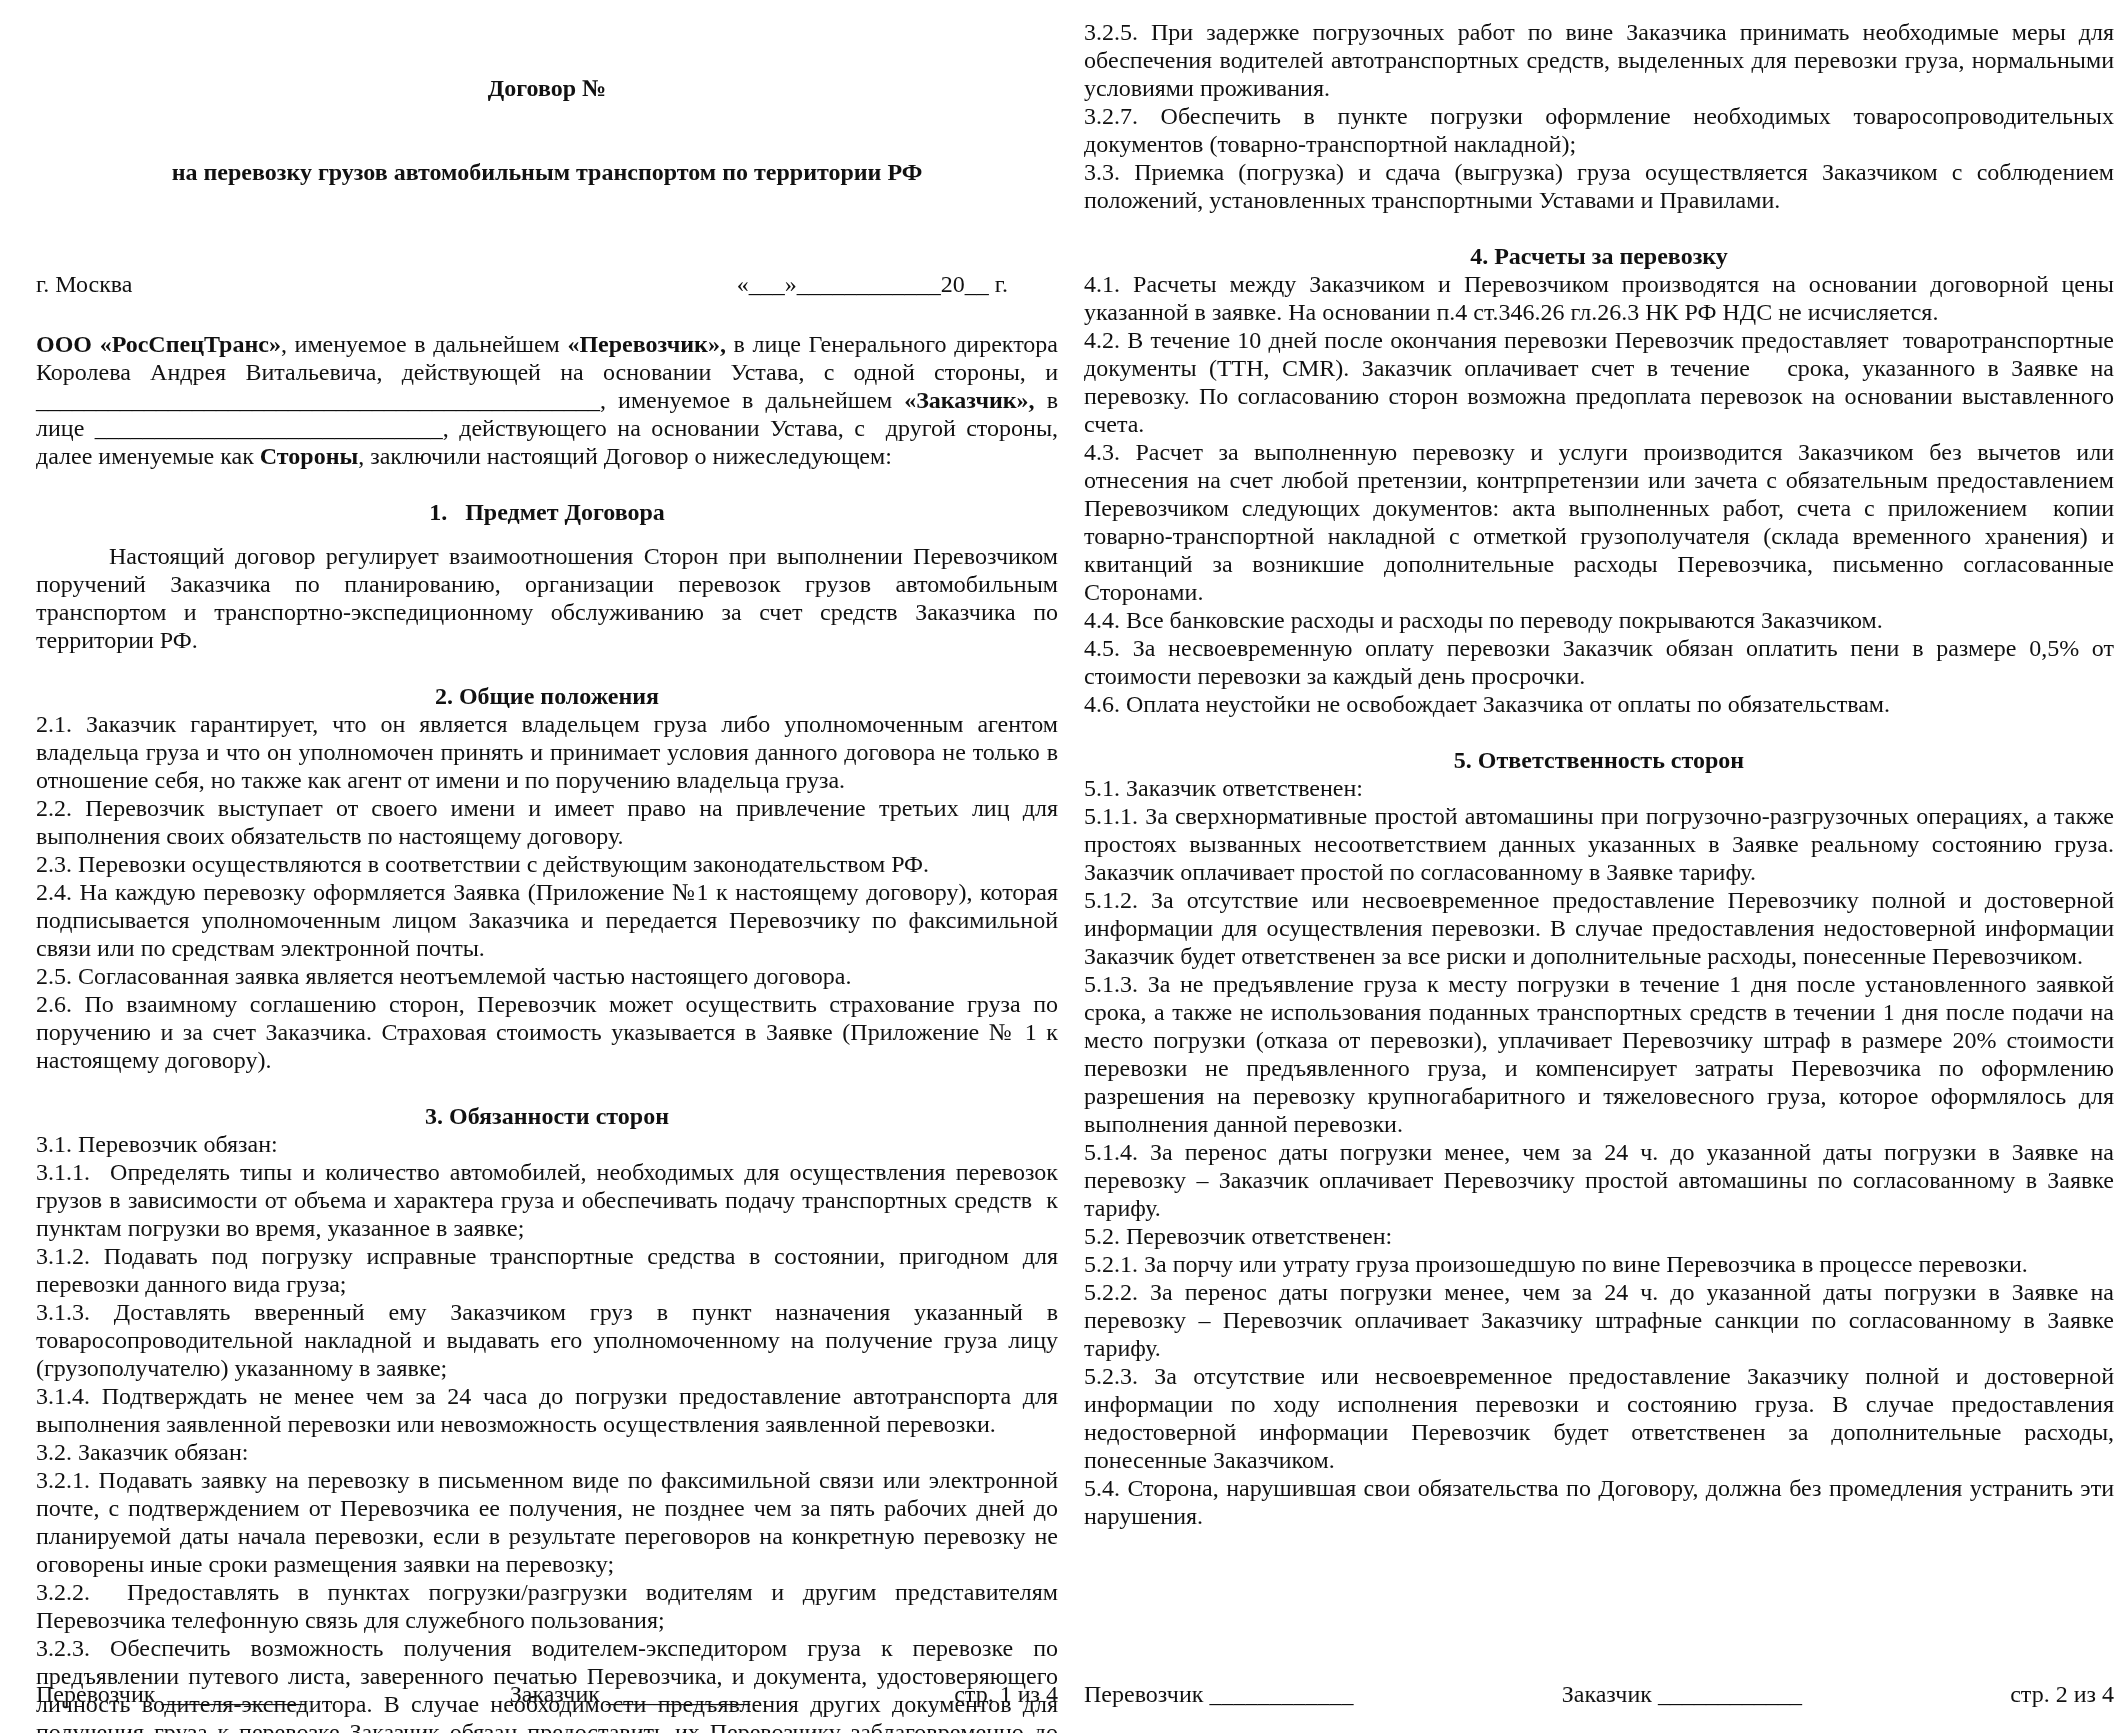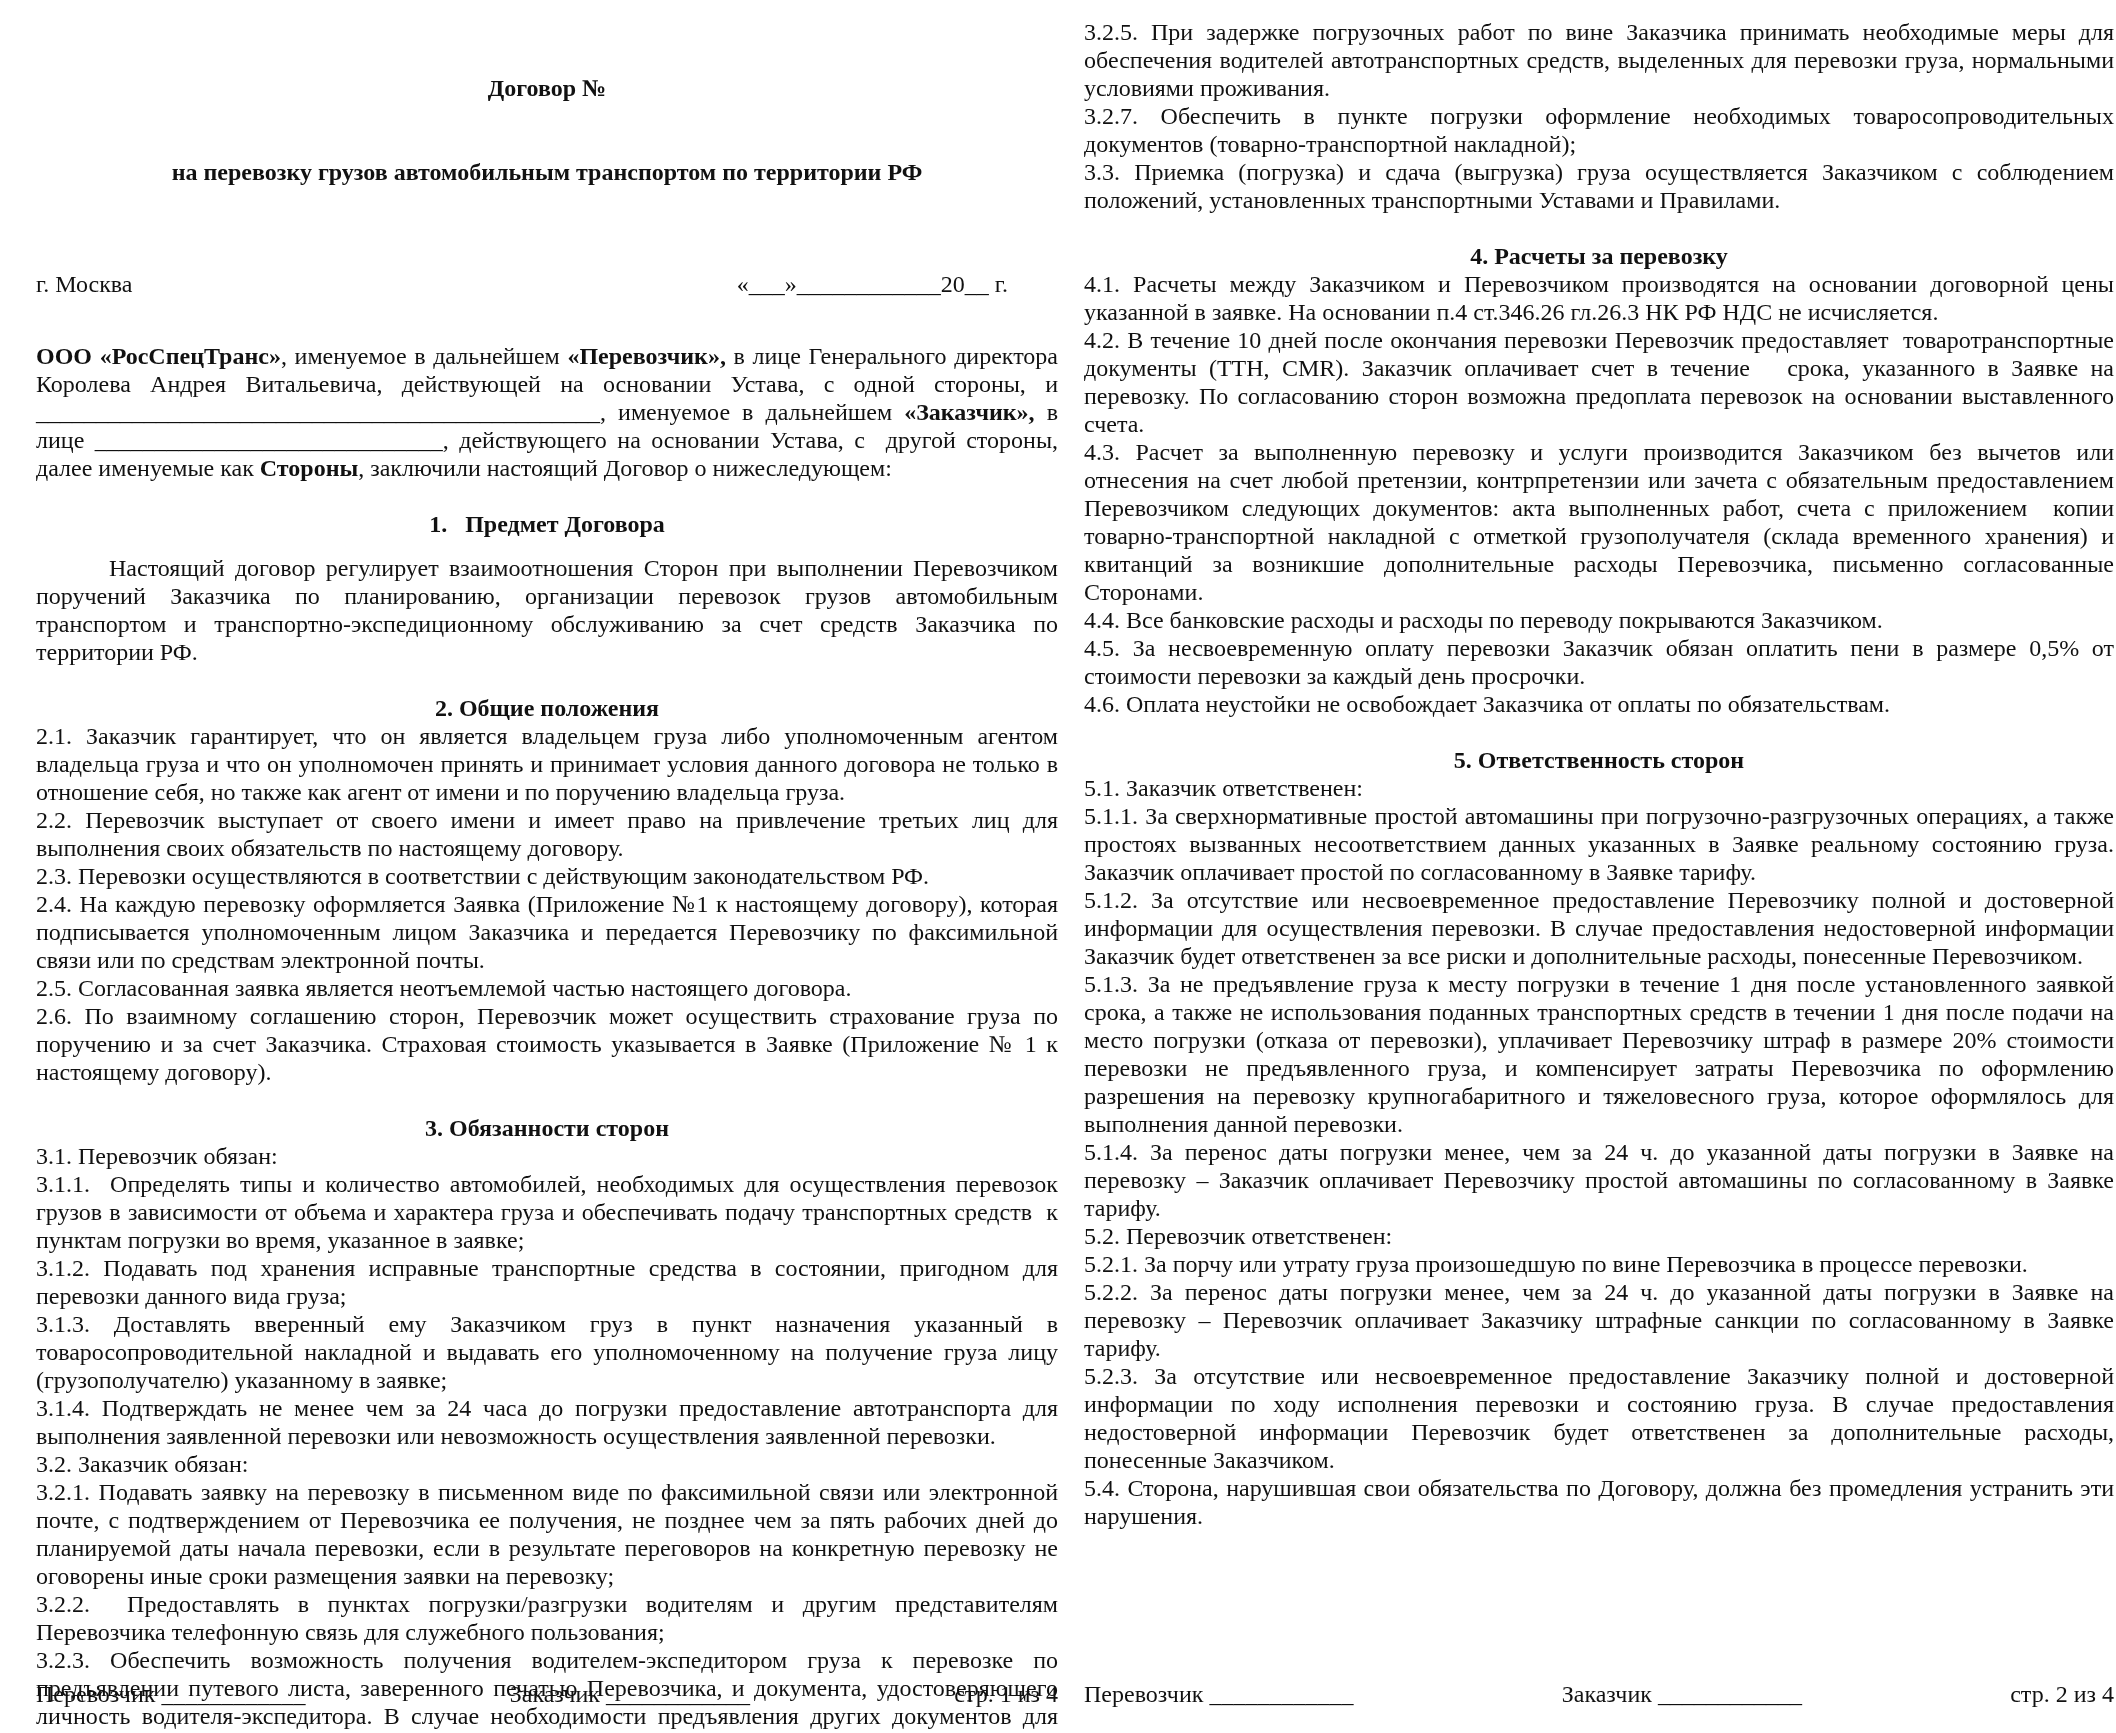--- a/index.html
+++ b/index.html
@@ -36,21 +36,21 @@
     line-height: 28px;
     padding-right: 50px;
   }
   .clause {
     margin: 0;
     font-size: 24px;
     line-height: 28px;
     text-align: justify;
     white-space: pre-wrap;
   }
-  .preamble { margin-top: 44px; }
+  .preamble { margin-top: 32px; }
   .indent { text-indent: 73px; margin-top: 16px; }
   h2.sec {
     margin: 28px 0 0 0;
     text-align: center;
     font-size: 24px;
     line-height: 28px;
     font-weight: bold;
     white-space: pre-wrap;
   }
   .footer {
@@ -90,21 +90,21 @@
   <p class="clause">2.1. Заказчик гарантирует, что он является владельцем груза либо уполномоченным агентом владельца груза и что он уполномочен принять и принимает условия данного договора не только в отношение себя, но также как агент от имени и по поручению владельца груза.</p>
   <p class="clause">2.2. Перевозчик выступает от своего имени и имеет право на привлечение третьих лиц для выполнения своих обязательств по настоящему договору.</p>
   <p class="clause">2.3. Перевозки осуществляются в соответствии с действующим законодательством РФ.</p>
   <p class="clause">2.4. На каждую перевозку оформляется Заявка (Приложение №1 к настоящему договору), которая подписывается уполномоченным лицом Заказчика и передается Перевозчику по факсимильной связи или по средствам электронной почты.</p>
   <p class="clause">2.5. Согласованная заявка является неотъемлемой частью настоящего договора.</p>
   <p class="clause">2.6. По взаимному соглашению сторон, Перевозчик может осуществить страхование груза по поручению и за счет Заказчика. Страховая стоимость указывается в Заявке (Приложение № 1 к настоящему договору).</p>
 
   <h2 class="sec">3. Обязанности сторон</h2>
   <p class="clause">3.1. Перевозчик обязан:</p>
   <p class="clause">3.1.1.  Определять типы и количество автомобилей, необходимых для осуществления перевозок грузов в зависимости от объема и характера груза и обеспечивать подачу транспортных средств  к пунктам погрузки во время, указанное в заявке;</p>
-  <p class="clause">3.1.2. Подавать под хранения исправные транспортные средства в состоянии, пригодном для перевозки данного вида груза;</p>
+  <p class="clause">3.1.2. Подавать под погрузку исправные транспортные средства в состоянии, пригодном для перевозки данного вида груза;</p>
   <p class="clause">3.1.3. Доставлять вверенный ему Заказчиком груз в пункт назначения указанный в товаросопроводительной накладной и выдавать его уполномоченному на получение груза лицу (грузополучателю) указанному в заявке;</p>
   <p class="clause">3.1.4. Подтверждать не менее чем за 24 часа до погрузки предоставление автотранспорта для выполнения заявленной перевозки или невозможность осуществления заявленной перевозки.</p>
   <p class="clause">3.2. Заказчик обязан:</p>
   <p class="clause">3.2.1. Подавать заявку на перевозку в письменном виде по факсимильной связи или электронной почте, с подтверждением от Перевозчика ее получения, не позднее чем за пять рабочих дней до планируемой даты начала перевозки, если в результате переговоров на конкретную перевозку не оговорены иные сроки размещения заявки на перевозку;</p>
   <p class="clause">3.2.2.  Предоставлять в пунктах погрузки/разгрузки водителям и другим представителям Перевозчика телефонную связь для служебного пользования;</p>
   <p class="clause">3.2.3. Обеспечить возможность получения водителем-экспедитором груза к перевозке по предъявлении путевого листа, заверенного печатью Перевозчика, и документа, удостоверяющего личность водителя-экспедитора. В случае необходимости предъявления других документов для получения груза к перевозке Заказчик обязан предоставить их Перевозчику заблаговременно до начала перевозки;</p>
 
   <div class="footer">
     <span>Перевозчик ____________</span>
     <span>Заказчик ____________</span>

